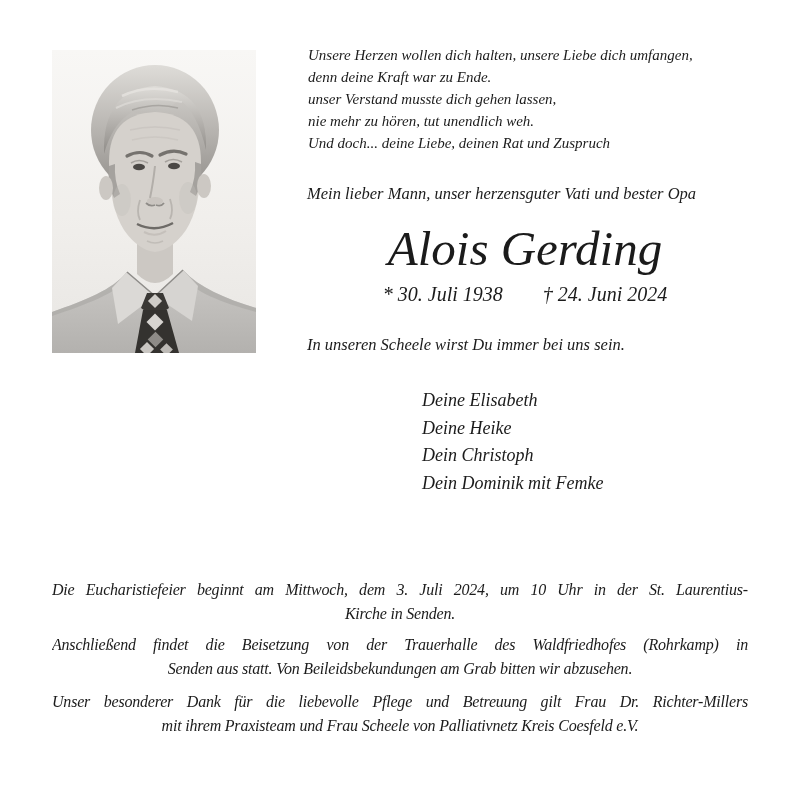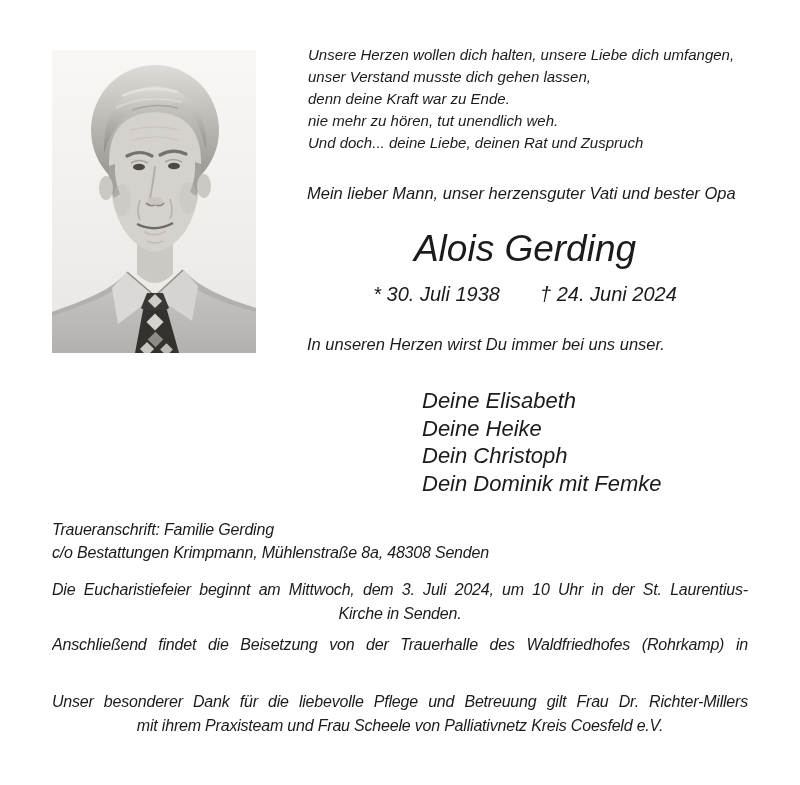--- a/index.html
+++ b/index.html
@@ -1,21 +1,21 @@
 <!DOCTYPE html>
 <html><head>
 <meta charset="utf-8">
 <style>
   html, body { margin: 0; padding: 0; background: #ffffff; }
   .page {
     position: relative;
     width: 800px;
     height: 785px;
     background: #ffffff;
-    font-family: Liberation Sans, sans-serif;
+    font-family: Liberation Serif, serif;
     font-style: italic;
     color: #1b1b1b;
     overflow: hidden;
   }
 
   .photo {
     position: absolute;
     left: 52px; top: 50px;
     width: 204px; height: 303px;
   }
@@ -35,21 +35,21 @@
     left: 307px; top: 184px;
     font-size: 16.5px;
     white-space: nowrap;
   }
 
   .name-block {
     position: absolute;
     left: 300px; top: 222px;
     width: 450px;
     text-align: center;
-    font-size: 37px;
+    font-size: 49px;
     line-height: 54px;
     white-space: nowrap;
   }
 
   .dates {
     position: absolute;
     left: 300px; top: 283px;
     width: 450px;
     text-align: center;
     font-size: 20px;
@@ -60,21 +60,21 @@
   .remembrance {
     position: absolute;
     left: 307px; top: 335px;
     font-size: 16.5px;
     white-space: nowrap;
   }
 
   .mourners {
     position: absolute;
     left: 422px; top: 387px;
-    font-size: 22px;
+    font-size: 18px;
     line-height: 27.7px;
     white-space: nowrap;
   }
 
   .address {
     position: absolute;
     left: 52px; top: 518px;
     font-size: 16px;
     line-height: 23px;
     letter-spacing: -0.2px;
@@ -185,55 +185,52 @@
       <path d="M92,182 Q103,188 114,181" fill="none" stroke="#c0bcb7" stroke-width="2" opacity="0.8"></path>
       <path d="M95,191 Q103,195 111,191" fill="none" stroke="#bcb8b3" stroke-width="1.5" opacity="0.8"></path>
 
       <ellipse cx="70" cy="150" rx="9" ry="16" fill="#c3bfba" opacity="0.35"></ellipse>
       <ellipse cx="136" cy="148" rx="9" ry="16" fill="#c3bfba" opacity="0.35"></ellipse>
     </svg>
   </div>
 
   <div class="poem">
     <div>Unsere Herzen wollen dich halten, unsere Liebe dich umfangen,</div>
+    <div>denn deine Kraft war zu Ende.</div>
     <div>unser Verstand musste dich gehen lassen,</div>
-    <div>denn deine Kraft war zu Ende.</div>
     <div>nie mehr zu hören, tut unendlich weh.</div>
     <div>Und doch... deine Liebe, deinen Rat und Zuspruch</div>
   </div>
 
   <div class="intro">Mein lieber Mann, unser herzensguter Vati und bester Opa</div>
 
   <div class="name-block">Alois Gerding</div>
 
   <div class="dates">
     <span>* 30. Juli 1938</span><span class="spacer"></span><span>† 24. Juni 2024</span>
   </div>
 
-  <div class="remembrance">In unseren Herzen wirst Du immer bei uns unser.</div>
+  <div class="remembrance">In unseren Scheele wirst Du immer bei uns sein.</div>
 
   <div class="mourners">
     <div>Deine Elisabeth</div>
     <div>Deine Heike</div>
     <div>Dein Christoph</div>
     <div>Dein Dominik mit Femke</div>
   </div>
 
-  <div class="address">
-    <div>Traueranschrift: Familie Gerding</div>
-    <div>c/o Bestattungen Krimpmann, Mühlenstraße 8a, 48308 Senden</div>
-  </div>
 
   <div class="para" id="service">
     <div class="jline">Die Eucharistiefeier beginnt am Mittwoch, dem 3. Juli 2024, um 10 Uhr in der St. Laurentius-</div>
     <div class="lline">Kirche in Senden.</div>
   </div>
 
   <div class="para" id="burial">
     <div class="jline">Anschließend findet die Beisetzung von der Trauerhalle des Waldfriedhofes (Rohrkamp) in</div>
+    <div class="lline">Senden aus statt. Von Beileidsbekundungen am Grab bitten wir abzusehen.</div>
   </div>
 
   <div class="para" id="thanks">
     <div class="jline">Unser besonderer Dank für die liebevolle Pflege und Betreuung gilt Frau Dr. Richter-Millers</div>
     <div class="lline">mit ihrem Praxisteam und Frau Scheele von Palliativnetz Kreis Coesfeld e.V.</div>
   </div>
 
 </div>
 
 </body></html>

